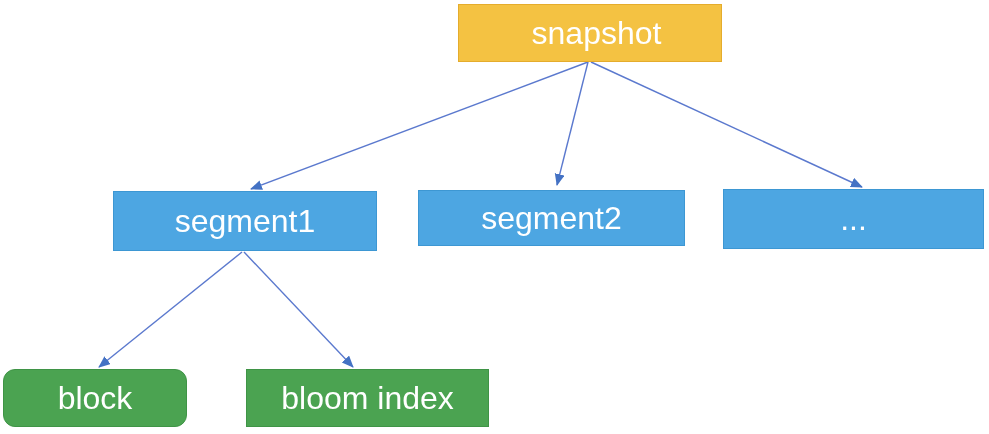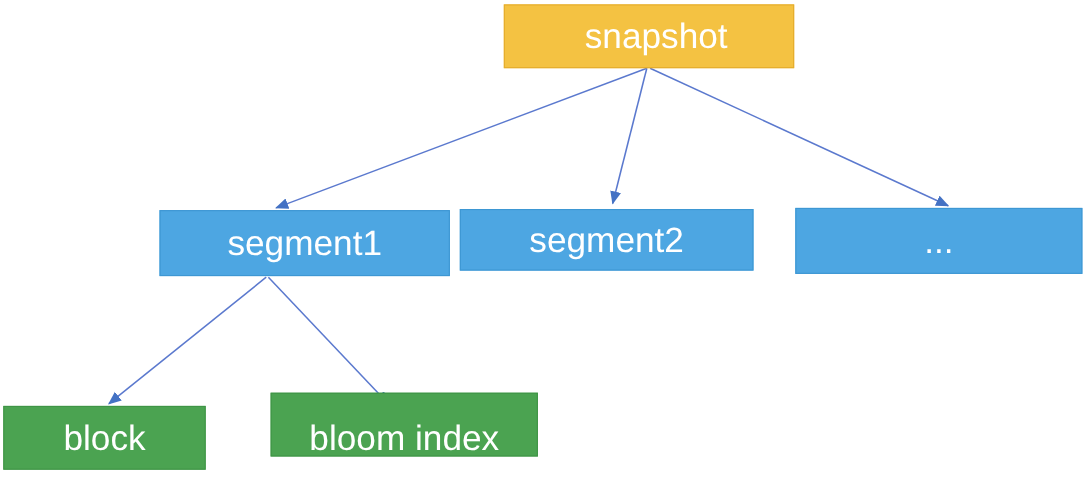--- a/index.html
+++ b/index.html
@@ -71,33 +71,33 @@
     <line class="edge" x1="588" y1="62" x2="557" y2="185" marker-end="url(#arrowhead)"></line>
     <line class="edge" x1="591" y1="62" x2="862" y2="187" marker-end="url(#arrowhead)"></line>
     <line class="edge" x1="242" y1="252" x2="99" y2="367" marker-end="url(#arrowhead)"></line>
     <line class="edge" x1="244" y1="252" x2="353" y2="367" marker-end="url(#arrowhead)"></line>
   </svg>
 
   <div class="node root" style="left:458px; top:4px; width:264px; height:58px;">
     <span>snapshot</span>
   </div>
 
-  <div class="node segment" style="left:113px; top:191px; width:264px; height:60px;margin-left:32px;">
+  <div class="node segment" style="left:113px; top:191px; width:264px; height:60px;">
     <span>segment1</span>
   </div>
 
   <div class="node segment" style="left:418px; top:190px; width:267px; height:56px;">
     <span>segment2</span>
   </div>
 
   <div class="node segment" style="left:723px; top:189px; width:261px; height:60px;">
     <span>...</span>
   </div>
 
-  <div class="node leaf" style="left:3px; top:369px; width:184px; height:58px;">
+  <div class="node leaf" style="left:3px; top:369px; width:184px; height:58px;border-radius:12px;">
     <span>block</span>
   </div>
 
-  <div class="node leaf" style="left:246px; top:357px; width:243px; height:58px;align-items:flex-end;">
+  <div class="node leaf" style="left:246px; top:369px; width:243px; height:58px;">
     <span>bloom index</span>
   </div>
 
 </div>
 
 </body></html>

